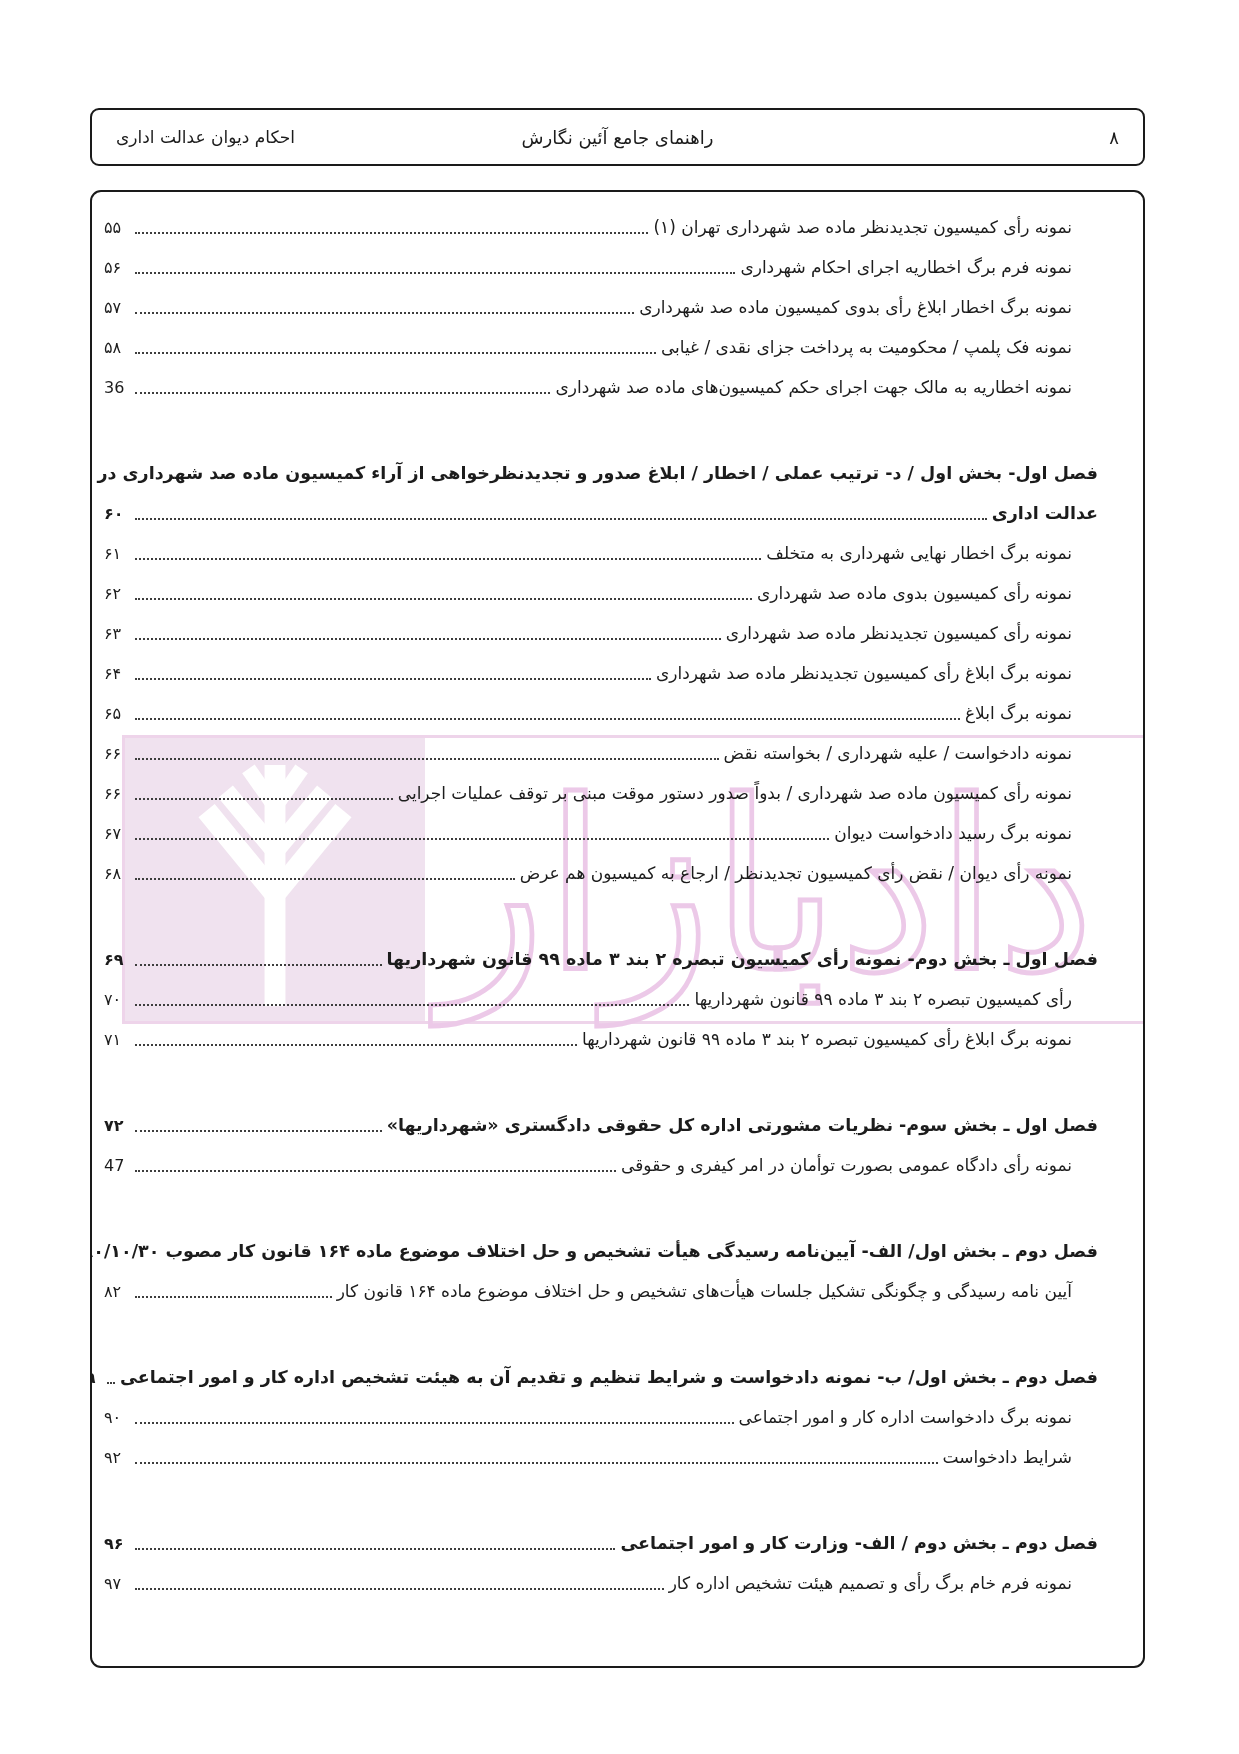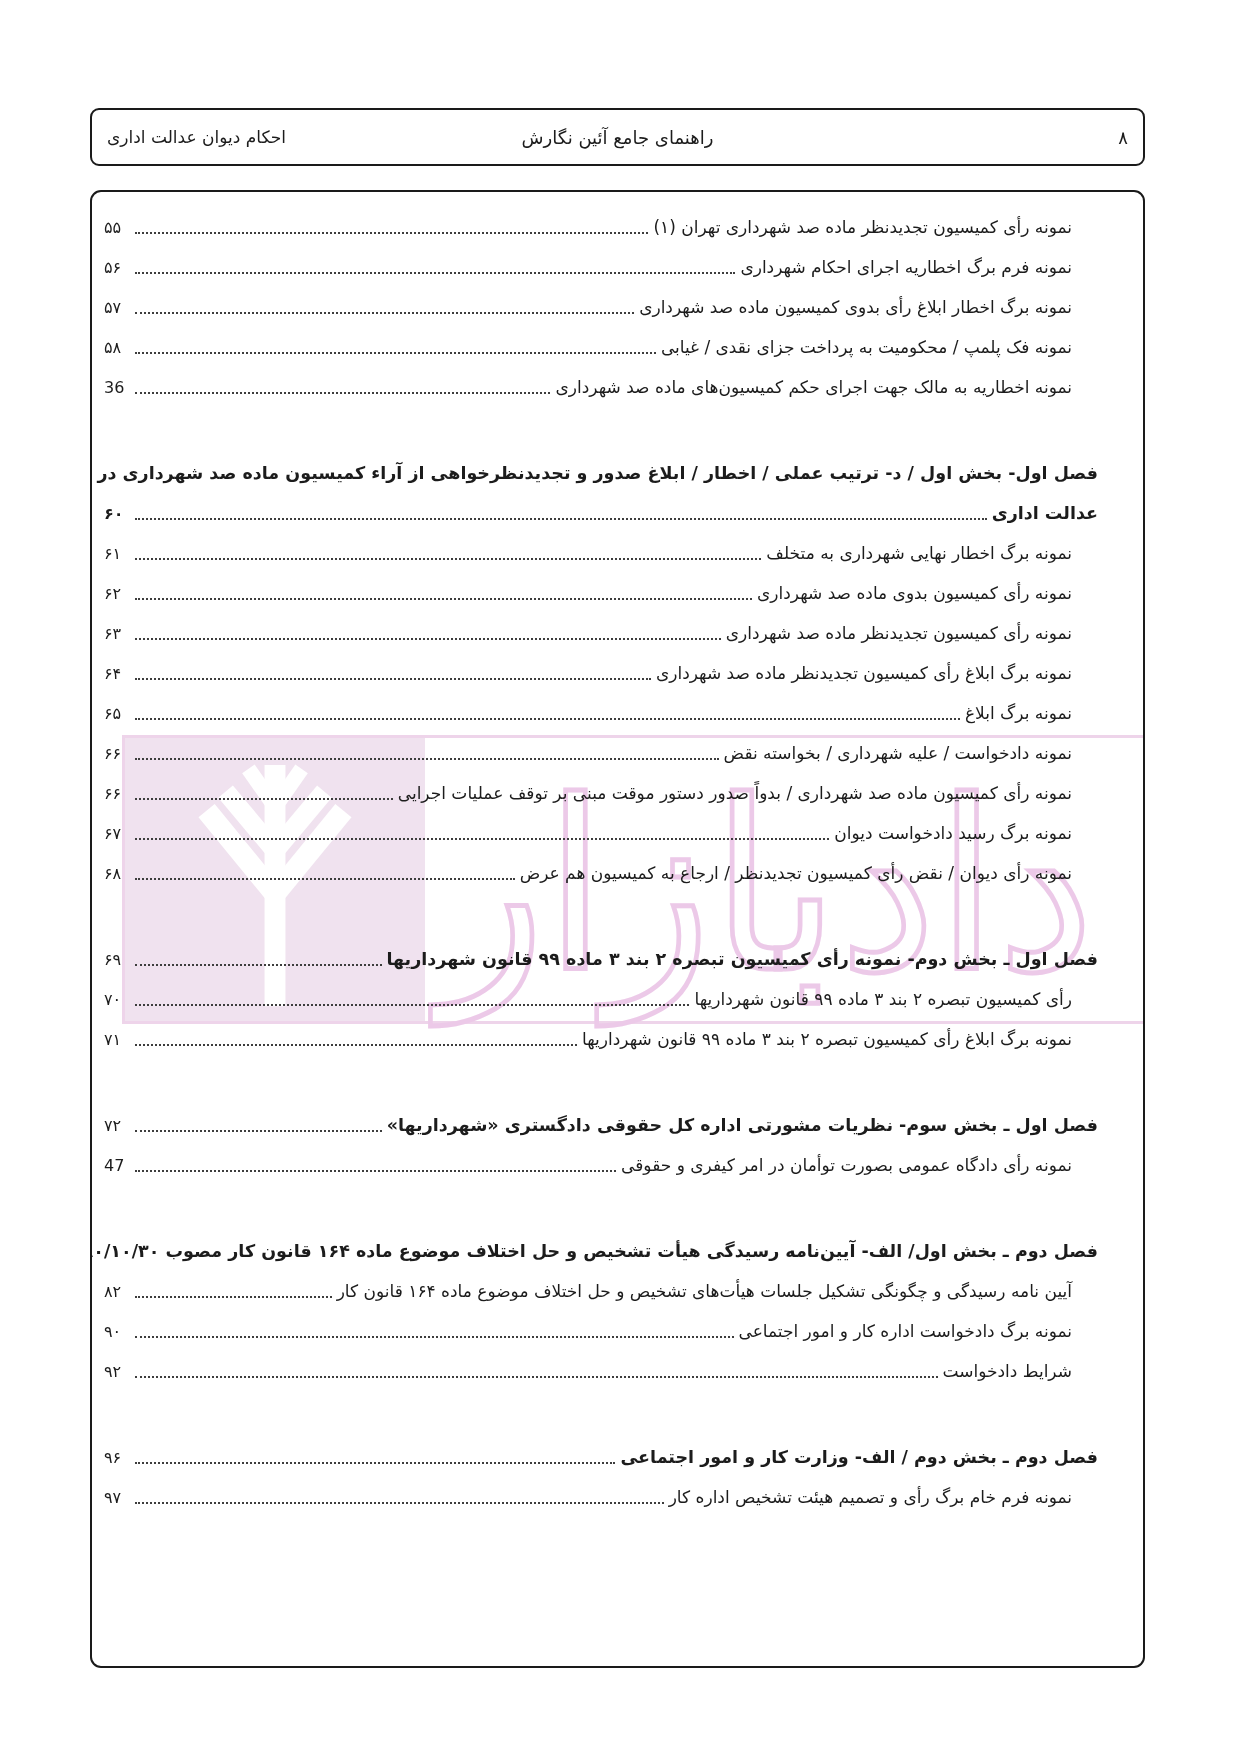--- a/index.html
+++ b/index.html
@@ -4,21 +4,21 @@
 <style>
   html,body{margin:0;padding:0;background:#ffffff;}
   body{
     width:1239px;height:1754px;position:relative;overflow:hidden;
     font-family:"DejaVu Sans",sans-serif;color:#1c1c1c;
   }
   .header-box{
     position:absolute;left:90px;top:108px;width:1055px;height:58px;
     border:2px solid #1a1a1a;border-radius:9px;box-sizing:border-box;
     display:flex;align-items:center;justify-content:space-between;
-    padding:0 15px;background:#ffffff;
+    padding:0 24px;background:#ffffff;
   }
   .header-left{font-size:17px;}
   .header-center{font-size:18px;position:absolute;left:50%;transform:translateX(-50%);}
   .header-page{font-size:18px;}
   .content-box{
     position:absolute;left:90px;top:190px;width:1055px;height:1478px;
     border:2px solid #1a1a1a;border-radius:11px;box-sizing:border-box;
     background:#ffffff;overflow:hidden;
   }
   
@@ -30,21 +30,21 @@
   .wm-textwrap{position:absolute;left:305px;top:-18px;width:680px;height:335px;overflow:visible;}
   
   .toc{position:relative;z-index:1;padding:15px 45px 0 12px;direction:rtl;}
   .toc-row{display:flex;align-items:center;height:40px;direction:rtl;}
   .toc-row .title{white-space:nowrap;font-size:17px;}
   .toc-row .dots{flex:1 1 auto;border-bottom:2.4px dotted #3d3d3d;margin:0 5px;position:relative;top:6px;min-width:8px;}
   .toc-row .dots.no-leader{border-bottom:none;}
   .toc-row .pagenum{font-size:16px;white-space:nowrap;text-align:left;min-width:26px;}
   .toc-row.entry{padding-right:26px;}
   .toc-row.heading .title,.toc-line1{font-weight:bold;font-size:17.5px;}
-  .toc-row.heading .pagenum{font-weight:normal;}
+  .toc-row.heading .pagenum{font-weight:bold;}
   .gap{margin-top:46px;}
   .toc-h2block{direction:rtl;}
   .toc-line1{height:40px;display:flex;align-items:center;white-space:nowrap;}
   .toc-h2block .toc-row{padding-right:0;}
   .toc-h2block .toc-row .title{font-weight:bold;font-size:17.5px;}
   .toc-h2block .toc-row .pagenum{font-weight:bold;}
 </style>
 </head>
 <body>
 
@@ -182,20 +182,25 @@
       </div>
       <div class="toc-row heading gap">
         <span class="title">فصل دوم ـ بخش اول/ الف- آیین‌نامه رسیدگی هیأت تشخیص و حل اختلاف موضوع ماده ۱۶۴ قانون کار مصوب ۱۳۸۰/۱۰/۳۰</span>
         <span class="dots no-leader"></span>
       </div>
       <div class="toc-row entry">
         <span class="title">آیین نامه رسیدگی و چگونگی تشکیل جلسات هیأت‌های تشخیص و حل اختلاف موضوع ماده ۱۶۴ قانون کار</span>
         <span class="dots"></span>
         <span class="pagenum">۸۲</span>
       </div>
+      <div class="toc-row heading gap">
+        <span class="title">فصل دوم ـ بخش اول/ ب- نمونه دادخواست و شرایط تنظیم و تقدیم آن به هیئت تشخیص اداره کار و امور اجتماعی</span>
+        <span class="dots"></span>
+        <span class="pagenum">۸۹</span>
+      </div>
       <div class="toc-row entry">
         <span class="title">نمونه برگ دادخواست اداره کار و امور اجتماعی</span>
         <span class="dots"></span>
         <span class="pagenum">۹۰</span>
       </div>
       <div class="toc-row entry">
         <span class="title">شرایط دادخواست</span>
         <span class="dots"></span>
         <span class="pagenum">۹۲</span>
       </div>

